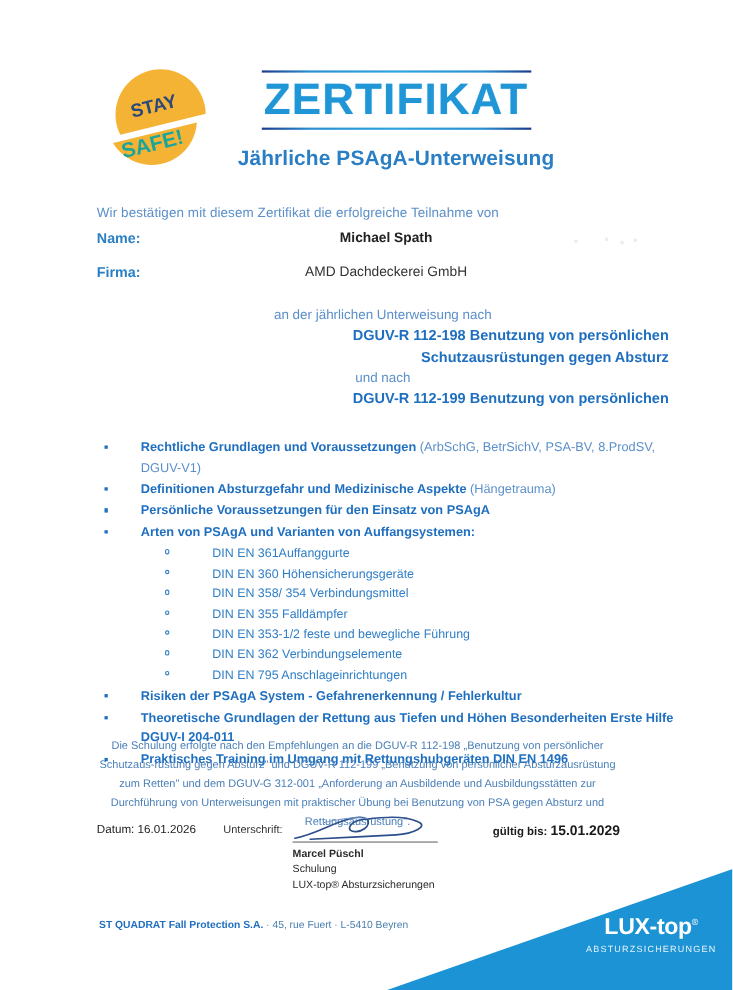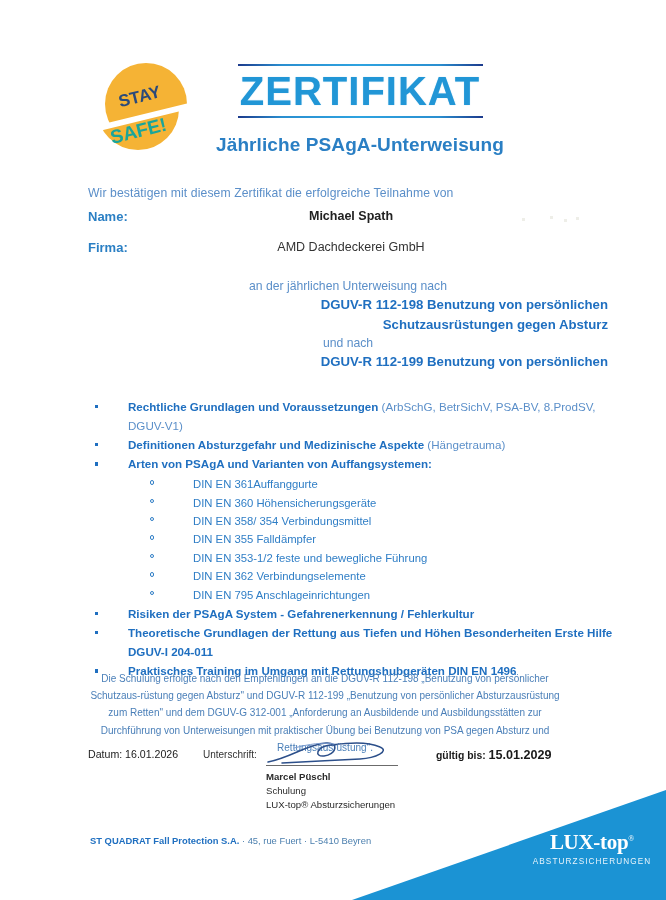--- a/index.html
+++ b/index.html
@@ -216,21 +216,21 @@
     position: absolute;
     left: 178px;
     top: 22px;
     font-size: 9.6px;
     line-height: 1.48;
     color: #2b2b2b;
   }
   #sig-name-block .nm { font-weight: bold; }
   #valid-until {
     position: absolute;
-    left: 348px;
+    left: 360px;
     top: 0px;
     font-size: 10.4px;
     font-weight: bold;
     color: #1a1a1a;
     white-space: nowrap;
   }
   #valid-until .vu-date { font-size: 12.6px; }
 
   
   #bottom-wedge {
@@ -258,21 +258,20 @@
     text-align: center;
     color: #ffffff;
   }
   #lux-logo .lux-name {
     font-size: 21px;
     font-weight: bold;
     letter-spacing: -0.3px;
     line-height: 1;
     position: relative;
     display: inline-block;
-    font-family: Liberation Serif, serif;
   }
   #lux-logo .reg {
     font-size: 8px;
     vertical-align: super;
     font-weight: normal;
   }
   #lux-logo .lux-sub {
     margin-top: 4px;
     font-size: 8.2px;
     letter-spacing: 1.1px;
@@ -333,21 +332,21 @@
   <div class="ref-light">an der jährlichen Unterweisung nach</div>
   <div class="ref-strong">DGUV-R 112-198 Benutzung von persönlichen</div>
   <div class="ref-strong">Schutzausrüstungen gegen Absturz</div>
   <div class="ref-light">und nach</div>
   <div class="ref-strong">DGUV-R 112-199 Benutzung von persönlichen</div>
 </div>
 
 <div id="topic-list">
     <div class="topic-item"><span class="bullet"></span><span>Rechtliche Grundlagen und Voraussetzungen</span><span class="tail"> (ArbSchG, BetrSichV, PSA-BV, 8.ProdSV, DGUV-V1)</span></div>
     <div class="topic-item"><span class="bullet"></span><span>Definitionen Absturzgefahr und Medizinische Aspekte</span><span class="tail"> (Hängetrauma)</span></div>
-    <div class="topic-item"><span class="bullet"></span></div>
+    <div class="topic-item"><span class="bullet"></span><span>Persönliche Voraussetzungen für den Einsatz von PSAgA</span></div>
     <div class="topic-item"><span class="bullet"></span><span>Arten von PSAgA und Varianten von Auffangsystemen:</span></div>
     <div class="sub-list">
       <div class="sub-item"><span class="sub-bullet"></span><span>DIN EN 361Auffanggurte</span></div>
       <div class="sub-item"><span class="sub-bullet"></span><span>DIN EN 360 Höhensicherungsgeräte</span></div>
       <div class="sub-item"><span class="sub-bullet"></span><span>DIN EN 358/ 354 Verbindungsmittel</span></div>
       <div class="sub-item"><span class="sub-bullet"></span><span>DIN EN 355 Falldämpfer</span></div>
       <div class="sub-item"><span class="sub-bullet"></span><span>DIN EN 353-1/2 feste und bewegliche Führung</span></div>
       <div class="sub-item"><span class="sub-bullet"></span><span>DIN EN 362 Verbindungselemente</span></div>
       <div class="sub-item"><span class="sub-bullet"></span><span>DIN EN 795 Anschlageinrichtungen</span></div>
     </div>

